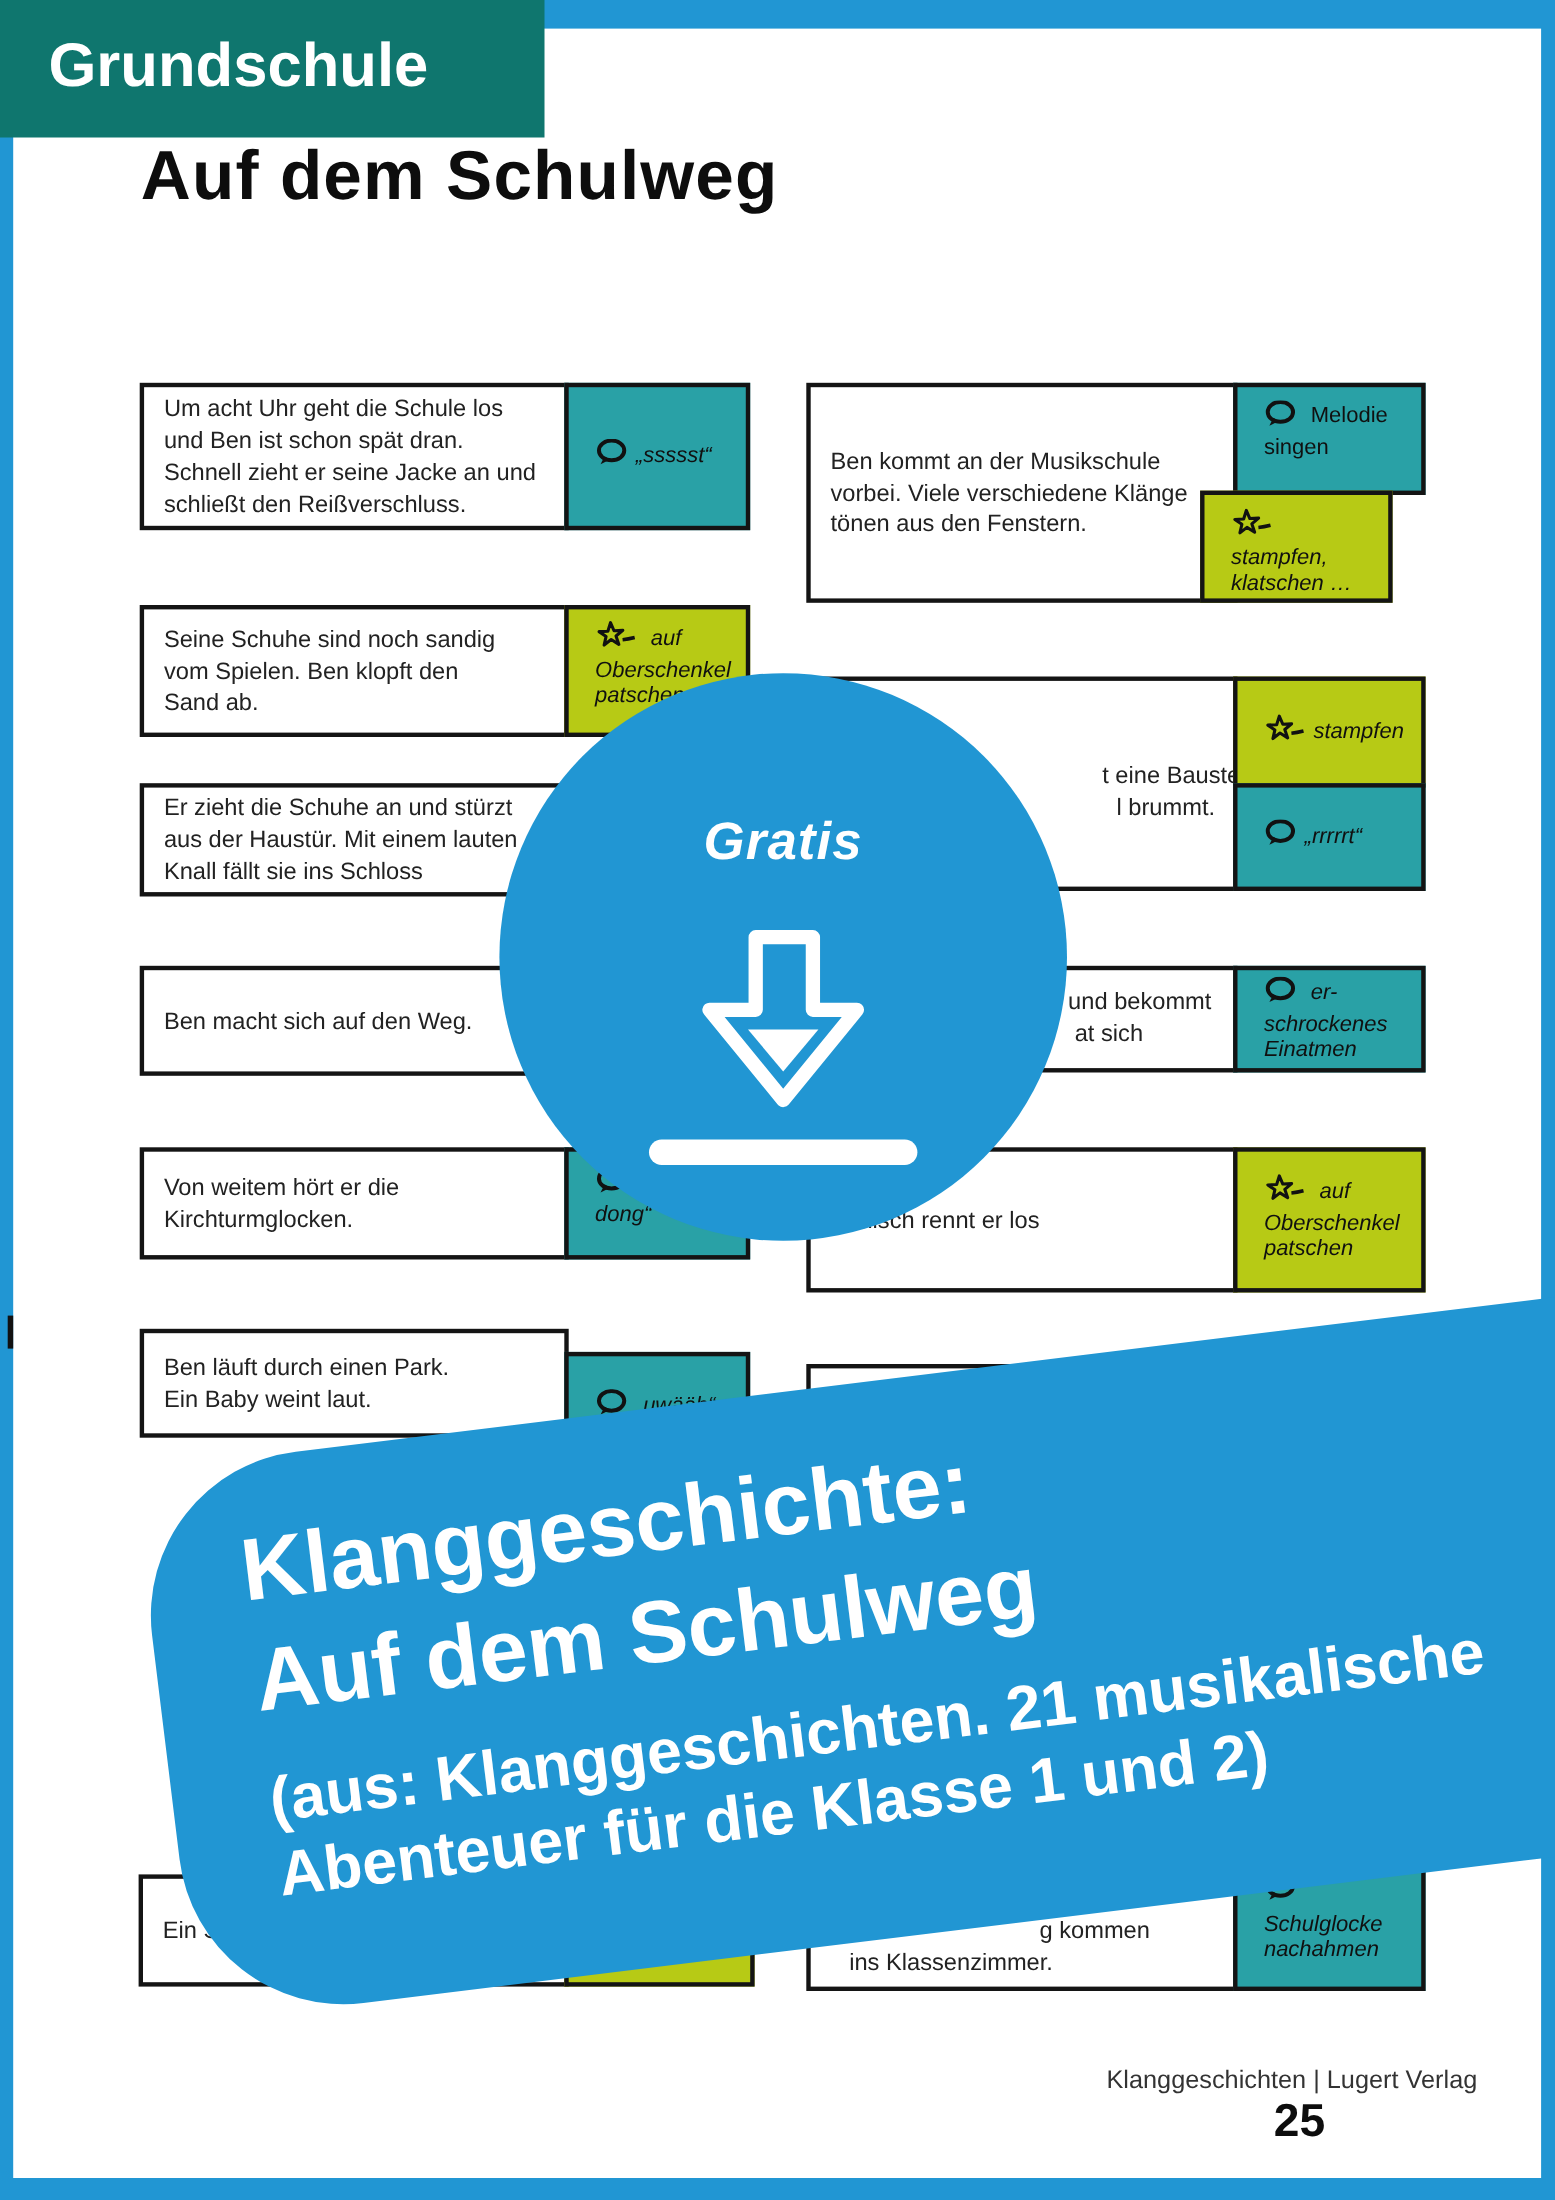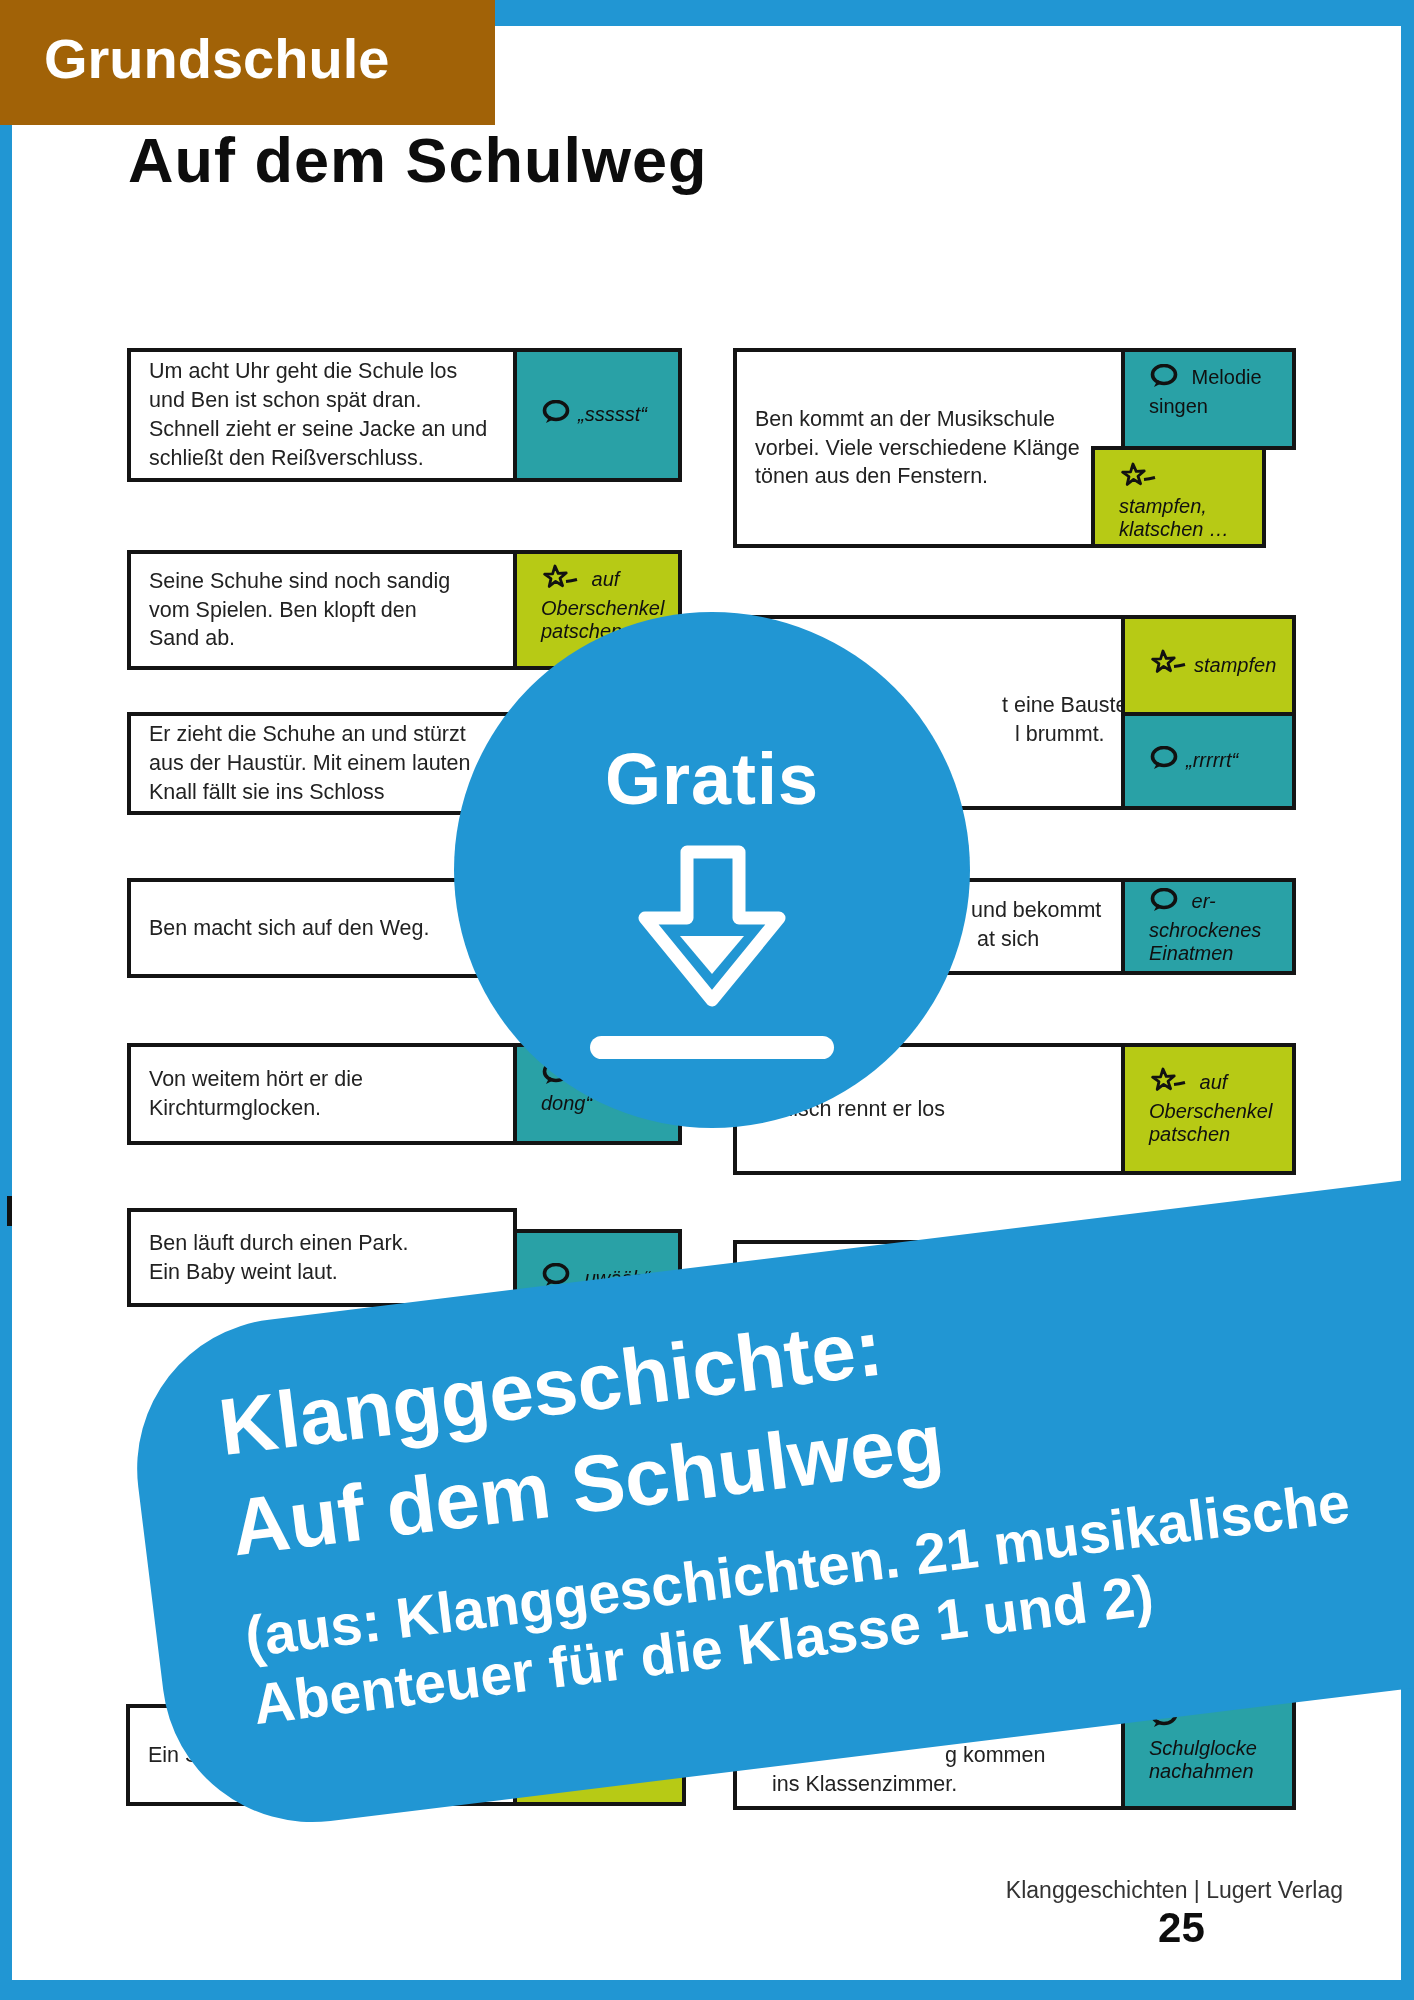--- a/index.html
+++ b/index.html
@@ -5,21 +5,21 @@
   * { margin:0; padding:0; box-sizing:border-box; }
   html,body { width:1414px; height:2000px; }
   body {
     position:relative; overflow:hidden;
     background:#2196d3;
     font-family:"Liberation Sans", sans-serif;
     color:#1d1d1d;
   }
   .page { position:absolute; left:12px; top:26px; right:13px; bottom:20px; background:#fff; z-index:0; }
 
-  .cat-banner { position:absolute; left:0; top:0; width:495px; height:125px; background:#a16207; z-index:2; }
+  .cat-banner { position:absolute; left:0; top:0; width:495px; height:125px; background:#0f766e; z-index:2; }
   .cat-banner .cat-label { position:absolute; left:44px; top:26px; color:#fff; font-size:56px; font-weight:bold; }
 
   .page-title { position:absolute; left:128px; top:124px; font-size:63px; font-weight:bold; letter-spacing:1px; color:#0d0d0d; z-index:1; }
 
   .sbox {
     position:absolute; background:#fff; border:4px solid #141414; z-index:1;
     font-size:21.5px; line-height:1.34; color:#222;
     display:flex; align-items:center; padding:10px 18px;
   }
   .sbox .stext { white-space:pre-line; }
@@ -37,21 +37,21 @@
   .aicon { display:inline-block; vertical-align:-5px; margin-right:7px; }
   .atext { display:inline; white-space:pre-line; }
   .upright { font-style:normal; }
   .icon-top .aicon { display:block; margin-bottom:2px; }
 
   .badge {
     position:absolute; left:454px; top:612px; width:516px; height:516px;
     background:#2196d3; border-radius:50%; z-index:5;
   }
   .badge-label { position:absolute; left:0; top:126px; width:100%; text-align:center;
-    color:#fff; font-size:72px; font-weight:bold; letter-spacing:1px; }
+    color:#fff; font-size:48px; font-weight:bold; letter-spacing:1px;font-style:italic; }
   .badge-arrow { position:absolute; left:128px; top:228px; }
 
   .promo {
     position:absolute; left:120px; top:1338px; width:1600px; height:505px;
     background:#2196d3; border-radius:150px 90px 90px 150px;
     transform:rotate(-7deg); transform-origin:top left; z-index:6;
     color:#fff; padding:52px 0 0 88px;
   }
   .promo .big { font-size:80px; font-weight:bold; line-height:1.26; }
   .promo .small { font-size:57px; font-weight:bold; line-height:1.2; margin-top:24px; }

